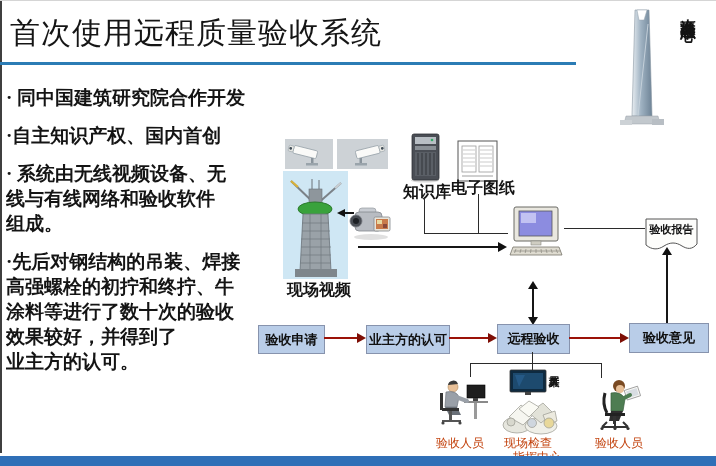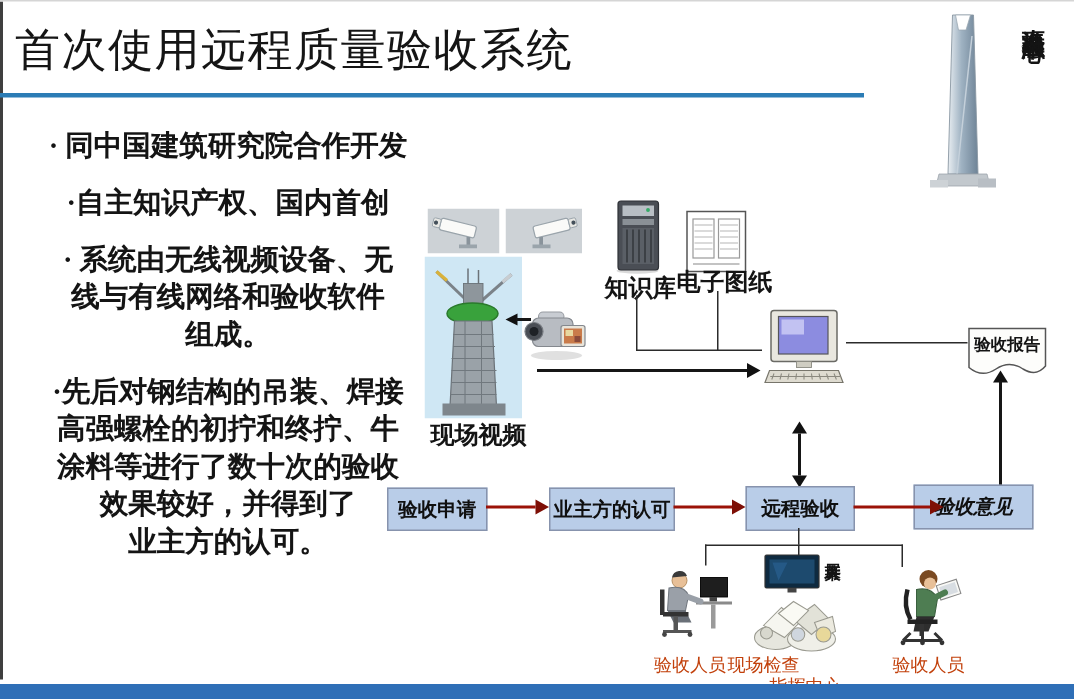--- a/index.html
+++ b/index.html
@@ -5,21 +5,21 @@
   html,body{margin:0;padding:0;background:#e8e8e8;}
   .slide{position:relative;width:716px;height:466px;background:#ffffff;overflow:hidden;
          font-family:"Liberation Serif","DejaVu Serif",serif;border-top:1px solid #d5d5d5;}
   .abs{position:absolute;}
   .title{left:10px;top:12px;font-size:30px;color:#151515;letter-spacing:1px;white-space:nowrap;}
   .title-rule{left:0;top:61px;width:576px;height:3px;background:#2b7cb5;}
   .left-edge{left:0;top:0;width:2px;height:452px;background:#3f3f3f;}
   .bullets{left:6px;top:84px;width:292px;overflow:hidden;}
   .para{margin:0 0 13px 0;}
   .bl{height:25px;line-height:25px;font-size:19px;font-weight:bold;color:#141414;
-      white-space:nowrap;overflow:hidden;text-align:center;}
+      white-space:nowrap;overflow:hidden;}
   .lbl{position:absolute;font-size:16px;font-weight:bold;color:#141414;white-space:nowrap;}
   .lbl-sm{position:absolute;font-size:12px;font-weight:normal;color:#c2410c;white-space:nowrap;}
   .flowbox{position:absolute;background:#b9cde8;border:1px solid#8793ad;display:flex;
            align-items:center;justify-content:center;font-size:13px;font-weight:bold;color:#101010;}
   .hline{position:absolute;background:#2b2b2b;height:1px;}
   .vline{position:absolute;background:#2b2b2b;width:1px;}
   .hline2{position:absolute;background:#161616;height:2px;}
   .vline2{position:absolute;background:#161616;width:2px;}
   .rshaft{position:absolute;background:#9b1208;height:2px;}
   .tri{position:absolute;width:0;height:0;}
@@ -205,21 +205,21 @@
 
   <div class="flowbox" style="left:258px;top:324px;width:65px;height:27px;text-align:right;">
     <span>验收申请</span>
   </div>
   <div class="flowbox" style="left:366px;top:324px;width:82px;height:27px;">
     <span>业主方的认可</span>
   </div>
   <div class="flowbox" style="left:497px;top:323px;width:71px;height:28px;">
     <span>远程验收</span>
   </div>
-  <div class="flowbox" style="left:609px;top:322px;width:78px;height:28px;font-style:italic;">
+  <div class="flowbox" style="left:629px;top:322px;width:78px;height:28px;">
     <span>验收意见</span>
   </div>
 
   <div class="rshaft" style="left:324px;top:336px;width:33px;"></div>
   <div class="tri tri-right-red" style="left:357px;top:332px;"></div>
   <div class="rshaft" style="left:449px;top:336px;width:39px;"></div>
   <div class="tri tri-right-red" style="left:488px;top:332px;"></div>
   <div class="rshaft" style="left:569px;top:336px;width:51px;"></div>
   <div class="tri tri-right-red" style="left:620px;top:332px;"></div>
 
@@ -271,21 +271,21 @@
         <path d="M10,22 L22,10 L34,20 L24,30 Z" fill="#f6f6f0"></path>
         <path d="M30,18 L44,8 L54,18 L42,28 Z" fill="#e2e2d8"></path>
         <path d="M20,14 L30,6 L40,12 L30,22 Z" fill="#fafaf4"></path>
         <path d="M44,20 L56,16 L58,26 L48,30 Z" fill="#eceadf"></path>
         <circle cx="50" cy="28" r="5" fill="#e8d89a"></circle>
         <circle cx="12" cy="27" r="4" fill="#d8d8ce"></circle>
         <circle cx="33" cy="28" r="4.5" fill="#cfd6de"></circle>
       </g>
     </svg>
   </div>
-  <div class="lbl-sm" style="left:485px;top:434px;">现场检查</div>
+  <div class="lbl-sm" style="left:504px;top:434px;">现场检查</div>
   <div class="lbl-sm" style="left:513px;top:448px;">指挥中心</div>
 
   <div class="abs" style="left:589px;top:376px;">
     <svg width="58" height="54" viewBox="0 0 58 54">
       <circle cx="30" cy="9" r="6" fill="#7a4a22"></circle>
       <circle cx="31" cy="12" r="4" fill="#e8c098"></circle>
       <g transform="rotate(-18 44 18)">
         <rect x="37" y="11" width="14" height="10" fill="#f8f8f5" stroke="#888" stroke-width="0.7"></rect>
         <rect x="38.5" y="12.5" width="11" height="7" fill="#d8dde2"></rect>
       </g>

